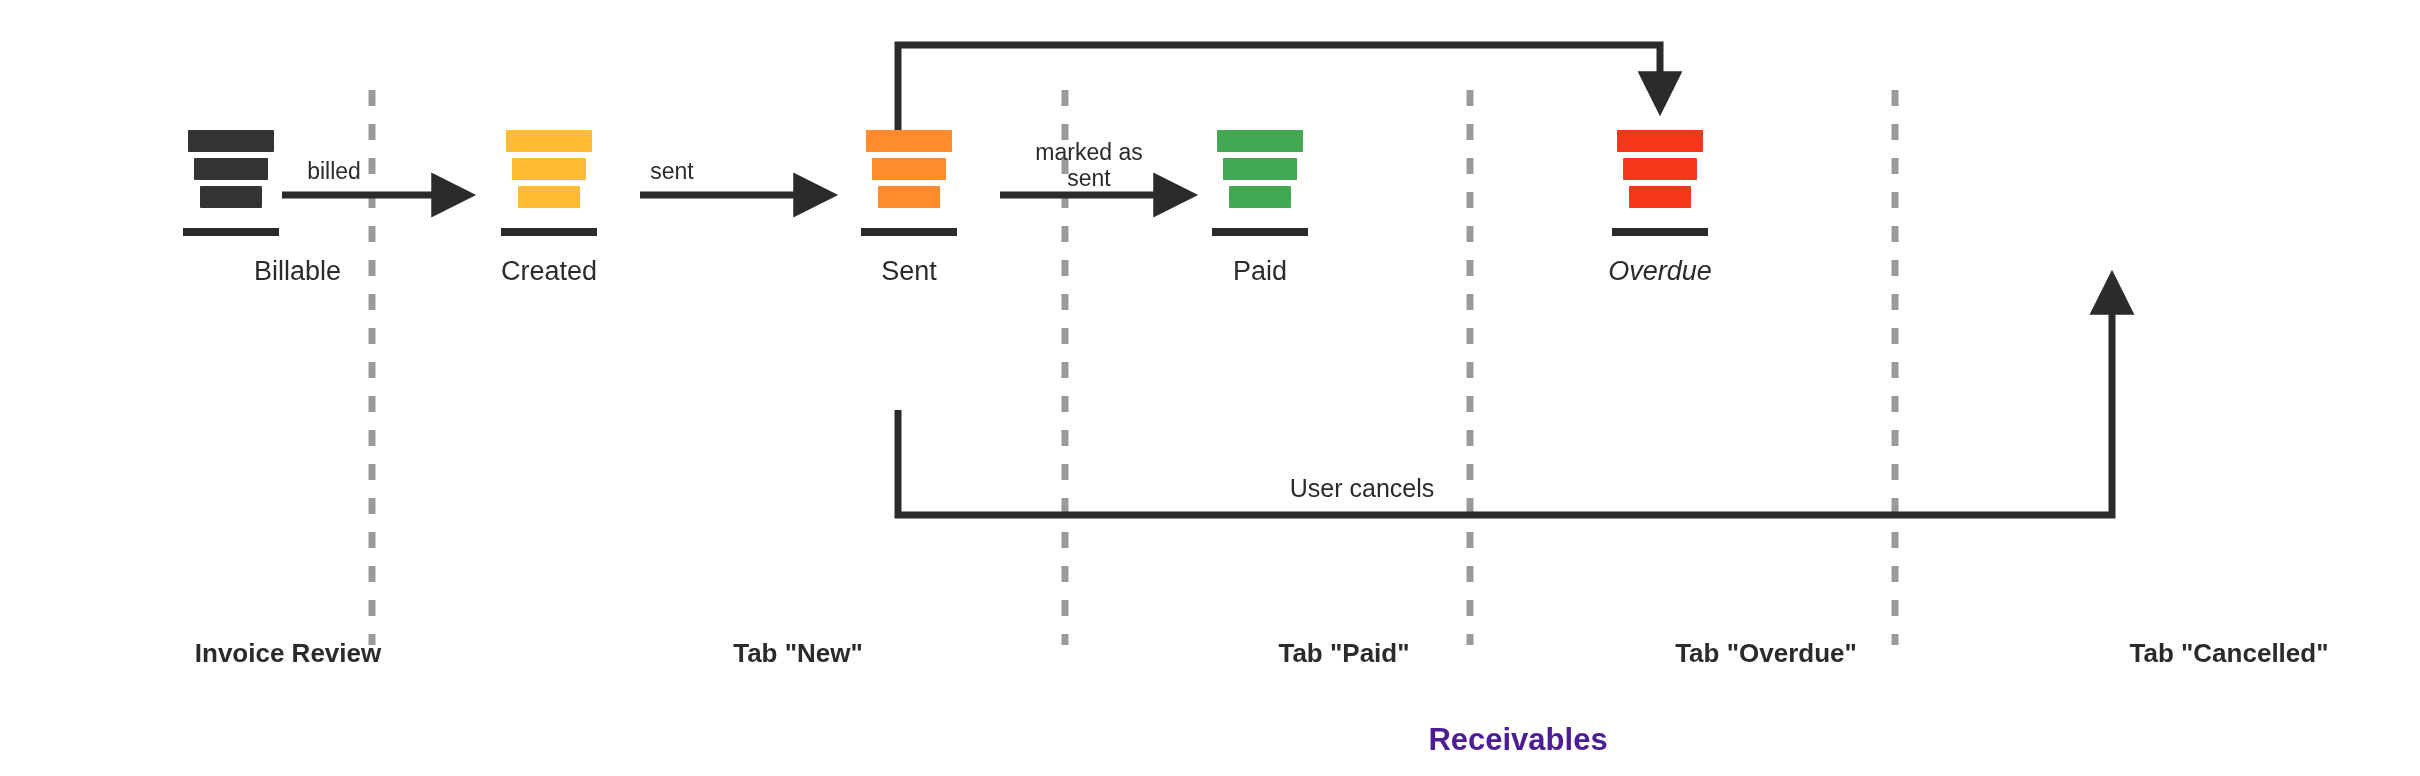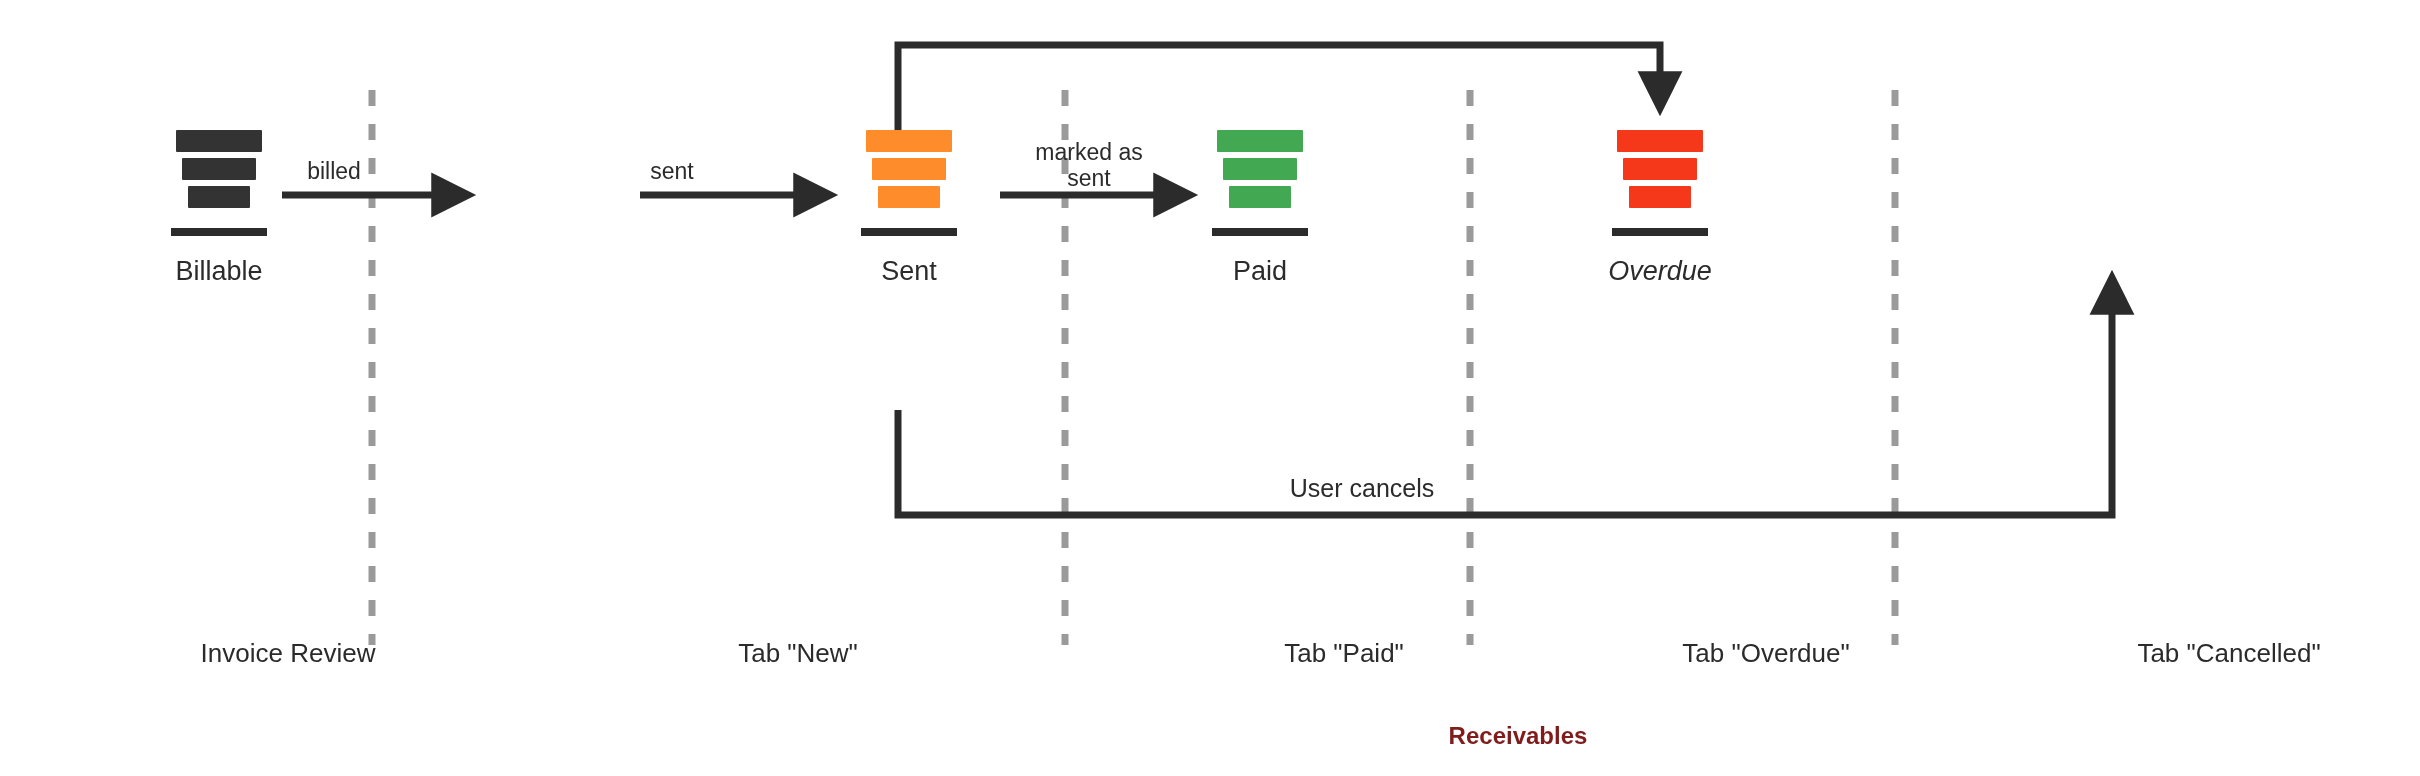--- a/index.html
+++ b/index.html
@@ -82,30 +82,30 @@
     color: #2b2b2b;
     text-align: center;
     white-space: nowrap;
     transform: translateX(-50%);
   }
 
   
   .lane-label {
     position: absolute;
     font-size: 26px;
-    font-weight: normal;
+    font-weight: bold;
     color: #2b2b2b;
     white-space: nowrap;
     transform: translateX(-50%);
   }
   .footer-label {
     position: absolute;
-    font-size: 24px;
+    font-size: 31px;
     font-weight: bold;
-    color: #7f1d1d;
+    color: #4c1d95;
     white-space: nowrap;
     transform: translateX(-50%);
   }
 </style>
 </head>
 <body>
 
 <div id="stage">
 
   <svg id="wires" viewBox="0 0 2420 776">
@@ -129,30 +129,39 @@
       <line x1="640" y1="195" x2="830" y2="195" marker-end="url(#arrow)"></line>
 
       <line x1="1000" y1="195" x2="1190" y2="195" marker-end="url(#arrow)"></line>
 
       <path d="M 898 148 L 898 45 L 1660 45 L 1660 108" marker-end="url(#arrow)"></path>
 
       <path d="M 898 410 L 898 515 L 2112 515 L 2112 278" marker-end="url(#arrow)"></path>
     </g>
   </svg>
 
-  <div class="node" style="left:109px; top:130px;">
+  <div class="node" style="left:121px; top:130px;text-align:right;">
     <div class="funnel">
       <div class="bar b1" style="background:#333333"></div>
       <div class="bar b2" style="background:#333333"></div>
       <div class="bar b3" style="background:#333333"></div>
       <div class="rule"></div>
     </div>
     <div class="caption">Billable</div>
   </div>
 
+  <div class="node" style="left:439px; top:130px;">
+    <div class="funnel">
+      <div class="bar b1" style="background:#ffbb33"></div>
+      <div class="bar b2" style="background:#ffbb33"></div>
+      <div class="bar b3" style="background:#ffbb33"></div>
+      <div class="rule"></div>
+    </div>
+    <div class="caption">Created</div>
+  </div>
 
   <div class="node" style="left:799px; top:130px;">
     <div class="funnel">
       <div class="bar b1" style="background:#ff8c2b"></div>
       <div class="bar b2" style="background:#ff8c2b"></div>
       <div class="bar b3" style="background:#ff8c2b"></div>
       <div class="rule"></div>
     </div>
     <div class="caption">Sent</div>
   </div>

